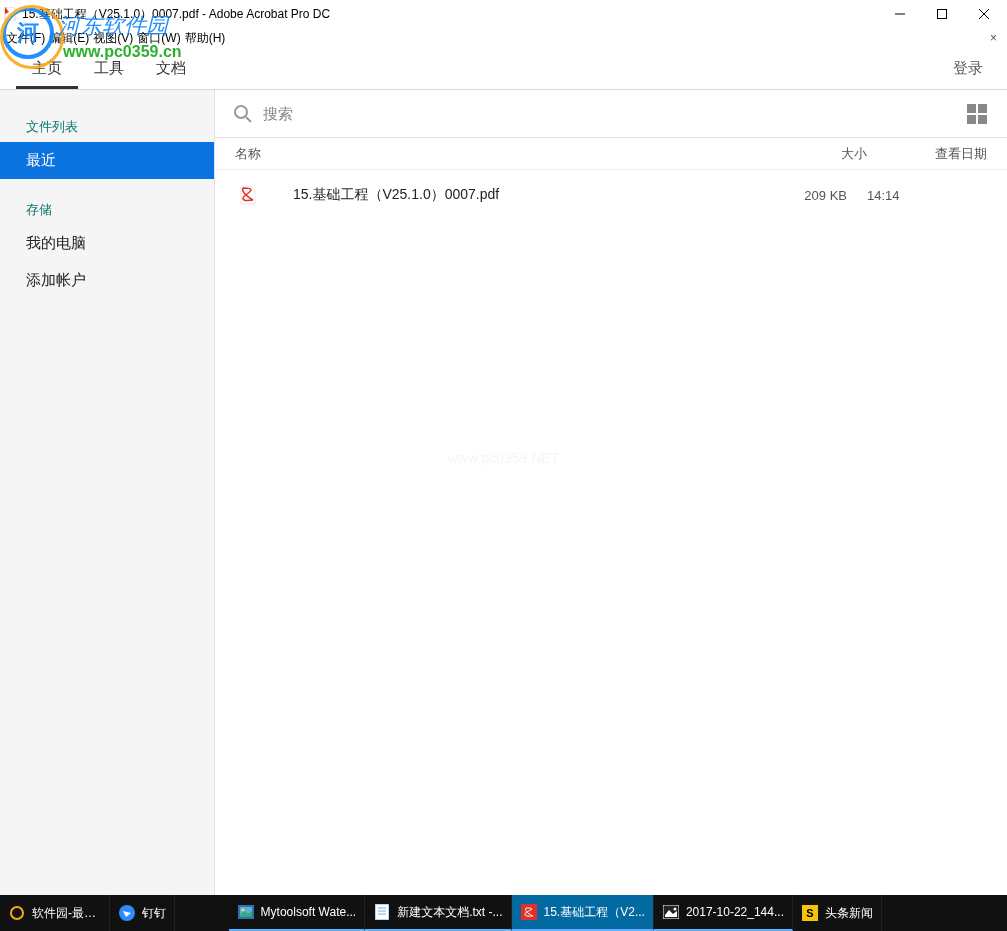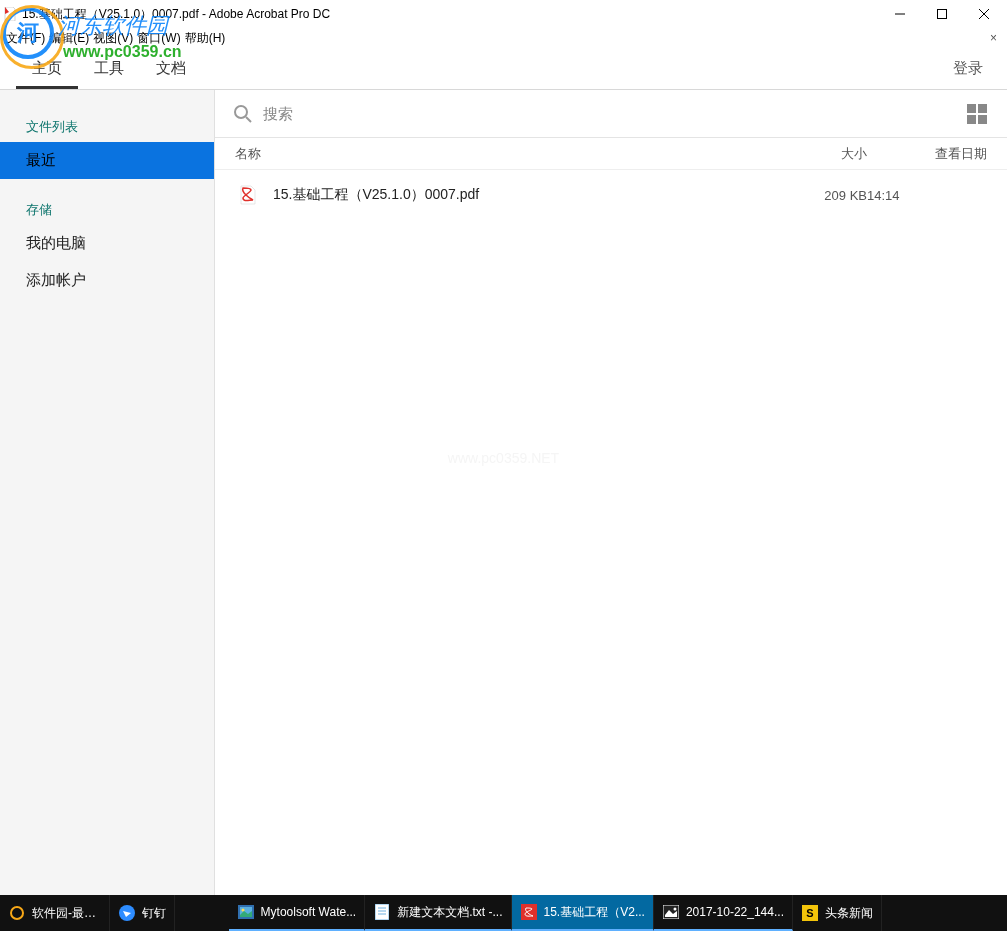--- a/index.html
+++ b/index.html
@@ -18,38 +18,38 @@
     .top-tabs { height: 42px; display: flex; align-items: center; border-bottom: 1px solid #d8d8d8; padding: 0 16px; }
     .top-tab { padding: 10px 16px 8px; font-size: 15px; color: #333; cursor: pointer; border-bottom: 3px solid transparent; }
     .top-tab.active { border-bottom-color: #333; font-weight: 500; }
     .login-link { margin-left: auto; font-size: 15px; color: #555; cursor: pointer; padding-right: 8px; }
     
     .body-row { display: flex; height: 805px; }
     
     .sidebar { width: 215px; background: #f5f5f5; border-right: 1px solid #e0e0e0; padding-top: 22px; }
     .sb-header { font-size: 13px; color: #0f766e; padding: 6px 26px 6px; }
     .sb-item { font-size: 15px; color: #222; padding: 9px 26px; cursor: pointer; }
-    .sb-item.selected { background: #0a73e0; color: #000000; }
+    .sb-item.selected { background: #0a73e0; color: #ffffff; }
     .sb-gap { height: 16px; }
     
     .content { flex: 1; display: flex; flex-direction: column; }
     .search-row { height: 48px; border-bottom: 1px solid #e4e4e4; display: flex; align-items: center; padding: 0 18px; }
     .search-icon { color: #999; margin-right: 10px; display: flex; }
     .search-input { flex: 1; border: none; outline: none; font-size: 15px; color: #555; }
     .search-input::placeholder { color: #888; }
     .view-toggle { width: 24px; height: 24px; cursor: pointer; display: flex; align-items: center; justify-content: center; }
     .grid-dots { display: grid; grid-template-columns: 1fr 1fr; gap: 2px; }
     .grid-dot { width: 9px; height: 9px; background: #888; }
     
     .list-header { height: 32px; display: flex; align-items: center; padding: 0 20px; font-size: 13px; color: #555; border-bottom: 1px solid #eee; }
     .col-name { flex: 1; }
     .col-size { width: 120px; text-align: right; }
     .col-date { width: 120px; text-align: right; }
     
-    .file-row { height: 50px; display: flex; align-items: center; padding: 0 20px; cursor: pointer; }
+    .file-row { height: 50px; display: flex; align-items: center; padding: 0 20px; cursor: pointer; gap: 20px; }
     .file-icon { width: 26px; height: 26px; margin-right: 12px; display: flex; align-items: center; justify-content: center; }
     .file-name { flex: 1; font-size: 14px; color: #222; }
     .file-size { width: 120px; text-align: right; font-size: 13px; color: #555; }
     .file-date { width: 120px; text-align: left; font-size: 13px; color: #555; }
     
     .watermark-logo { position: absolute; top: 5px; left: 0; width: 200px; height: 60px; pointer-events: none; z-index: 100; opacity: 0.9; }
     .wm-circle { position: absolute; left: 2px; top: 2px; width: 52px; height: 52px; border-radius: 50%; border: 4px solid #0c84fb; display: flex; align-items: center; justify-content: center; }
     .wm-circle::before { content: ''; position: absolute; width: 58px; height: 58px; border-radius: 50%; border: 3px solid #f8a817; left: -6px; top: -6px; }
     .wm-inner { color: #0c84fb; font-size: 22px; font-weight: bold; }
     .wm-text1 { position: absolute; left: 58px; top: 6px; color: #0c84fb; font-size: 22px; font-weight: normal; font-style: italic; }

